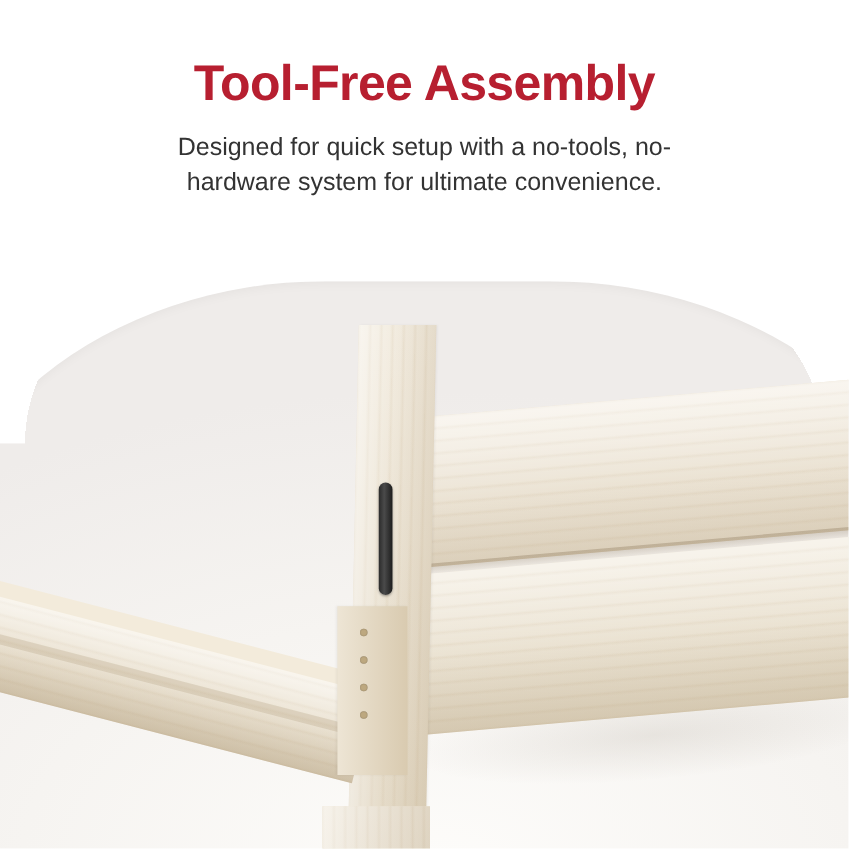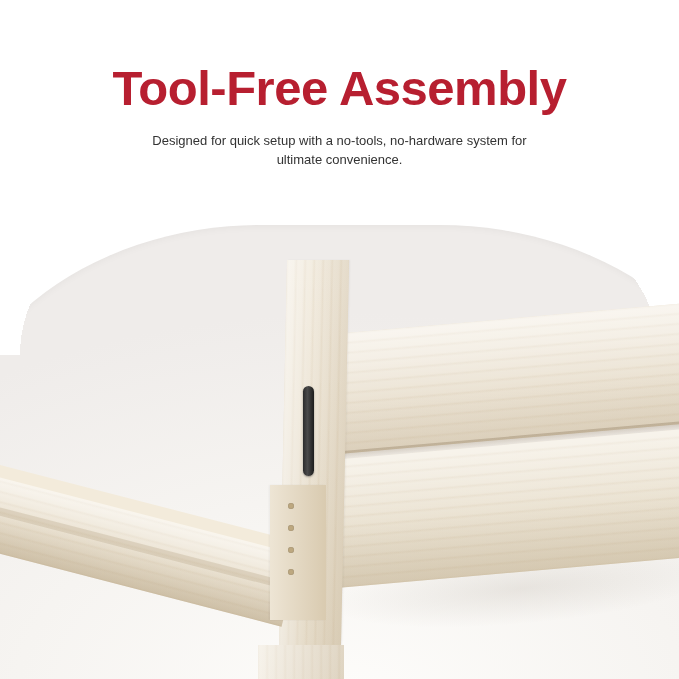--- a/index.html
+++ b/index.html
@@ -26,31 +26,31 @@
     position: absolute;
     top: 44px;
     left: 0;
     width: 679px;
     text-align: center;
     z-index: 20;
   }
   .headline {
     font-family: "Liberation Sans", sans-serif;
     font-weight: bold;
-    font-size: 49px;
+    font-size: 40px;
     letter-spacing: -0.5px;
     color: #b71f30;
-    margin: 16px;
+    margin: 0;
     line-height: 1.15;
   }
   .subline {
     margin: 14px auto 0 auto;
     width: 400px;
     font-family: "Liberation Sans", sans-serif;
-    font-size: 13px;
+    font-size: 20px;
     line-height: 1.42;
     color: #333333;
     font-weight: 400;
   }
 
   
   .photo {
     position: absolute;
     left: 0;
     top: 225px;

